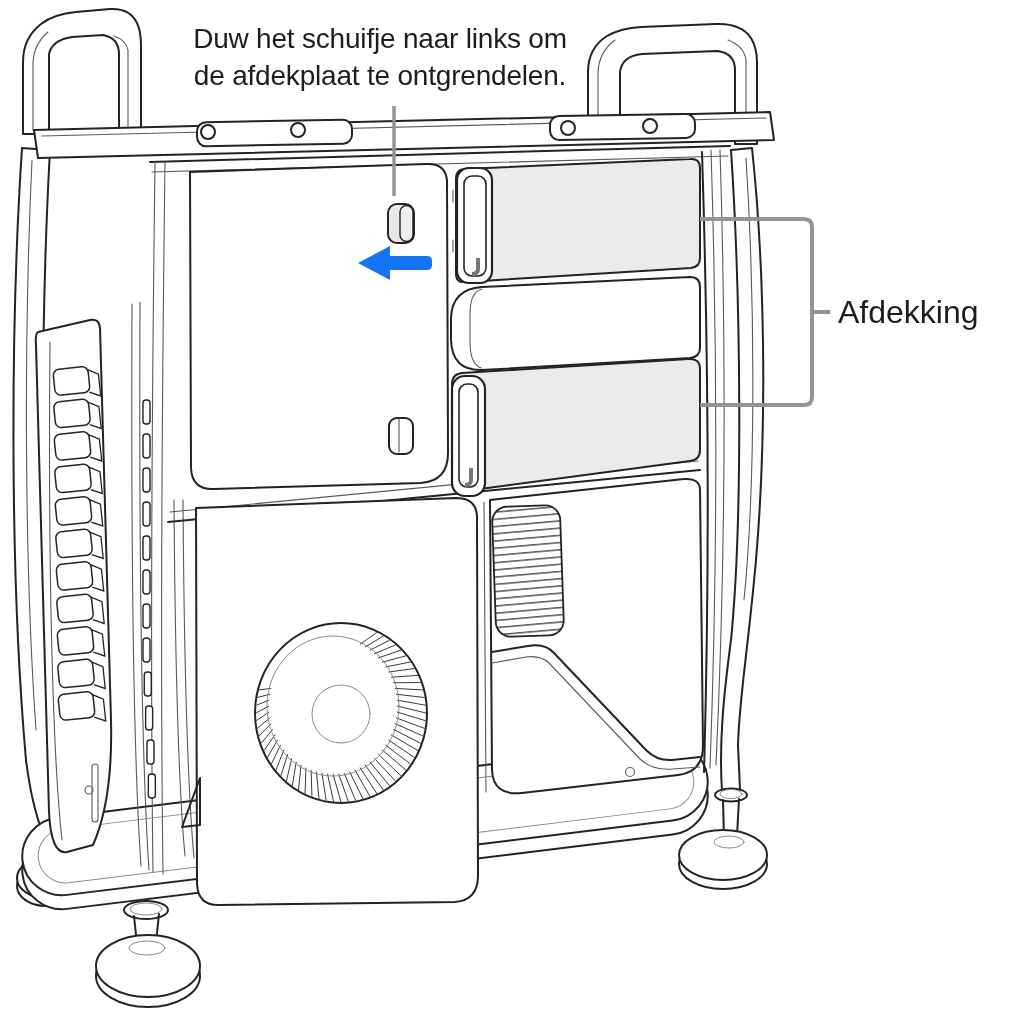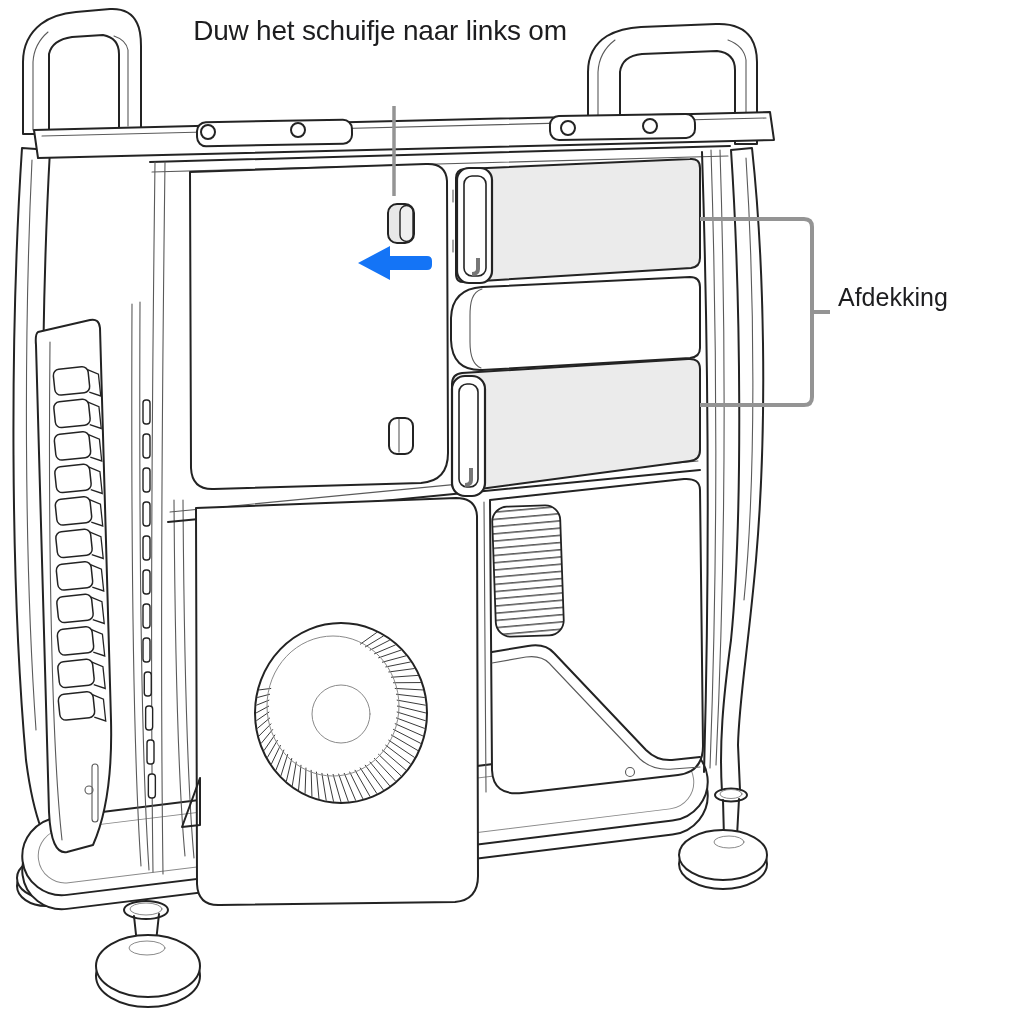--- a/index.html
+++ b/index.html
@@ -1,21 +1,21 @@
 <!DOCTYPE html>
 <html><head>
 <meta charset="utf-8">
 <style>
   html,body{margin:0;padding:0;background:#fff;}
   #stage{position:relative;width:1013px;height:1019px;background:#fff;overflow:hidden;
          font-family:"Liberation Sans", sans-serif;color:#1d1d1f;}
   #stage svg{position:absolute;left:0;top:0;}
-  .note{position:absolute;left:150px;top:12px;width:460px;text-align:center;
+  .note{position:absolute;left:150px;top:20px;width:460px;text-align:center;
         font-size:28px;line-height:37px;letter-spacing:-0.2px;}
-  .ssdlabel{position:absolute;left:838px;top:281px;font-size:25px;line-height:33px;}
+  .ssdlabel{position:absolute;left:838px;top:296px;font-size:32px;line-height:33px;}
   
   .ln{stroke:#232323;fill:none;stroke-width:2;stroke-linecap:round;stroke-linejoin:round;}
   .lnf{stroke:#232323;fill:#ffffff;stroke-width:2;stroke-linecap:round;stroke-linejoin:round;}
   .thin{stroke:#5a5a5a;fill:none;stroke-width:1.1;stroke-linecap:round;}
   .thin2{stroke:#8a8a8a;fill:none;stroke-width:1;stroke-linecap:round;}
 </style>
 </head>
 <body>
 
 <div id="stage">
@@ -294,17 +294,18 @@
   <line x1="394" y1="106" x2="394" y2="196" stroke="#949494" stroke-width="3.5"></line>
   <path d="M 427,256 L 390,256 L 390,246 L 358,263 L 390,280 L 390,270 L 427,270 Q 432,270 432,265 L 432,261 Q 432,256 427,256 Z" fill="#1474f6"></path>
   <g>
     <path stroke="#949494" stroke-width="4" fill="none" d="M 700,219 L 804,219 Q 812,219 812,227 L 812,397 Q 812,405 804,405 L 700,405"></path>
     <path stroke="#949494" stroke-width="4" fill="none" d="M 812,312 L 830,312"></path>
   </g>
 </svg>
 
   <div class="note">
     <div>Duw het schuifje naar links om</div>
+    <div>de afdekplaat te ontgrendelen.</div>
   </div>
   <div class="ssdlabel">
     <div>Afdekking</div>
   </div>
 </div>
 
 </body></html>

